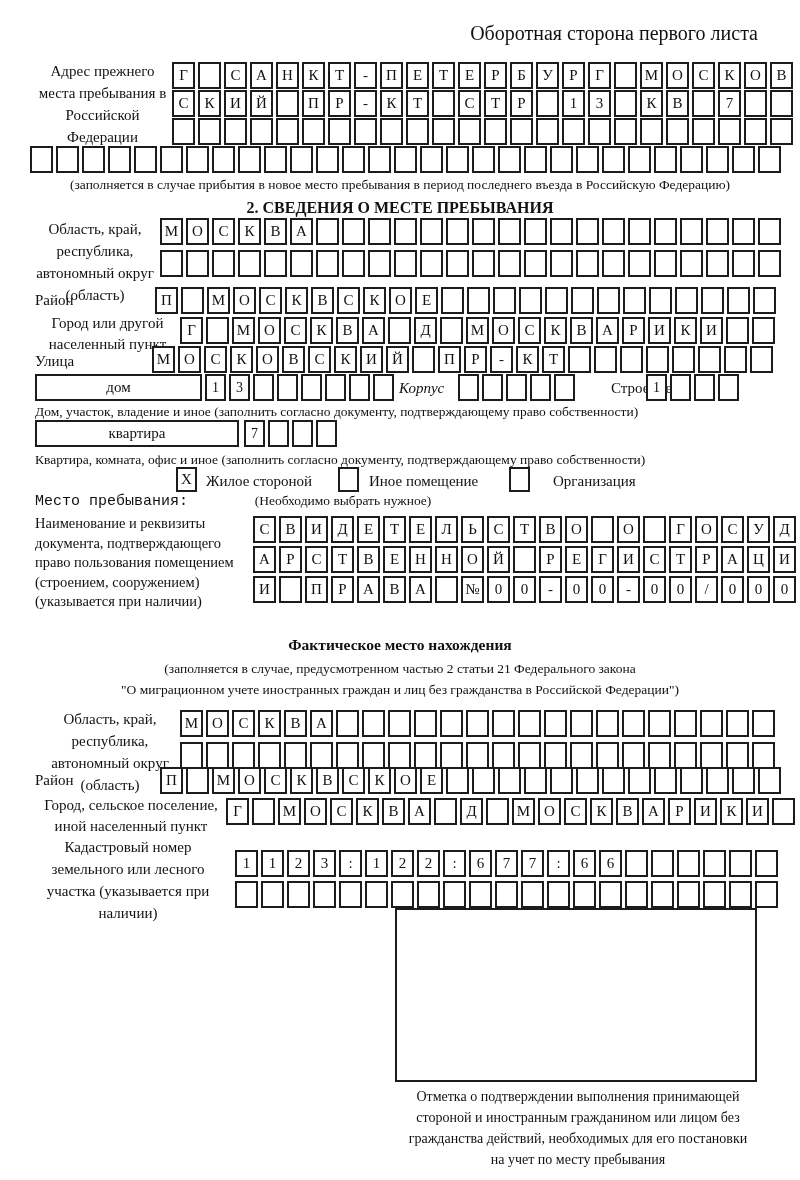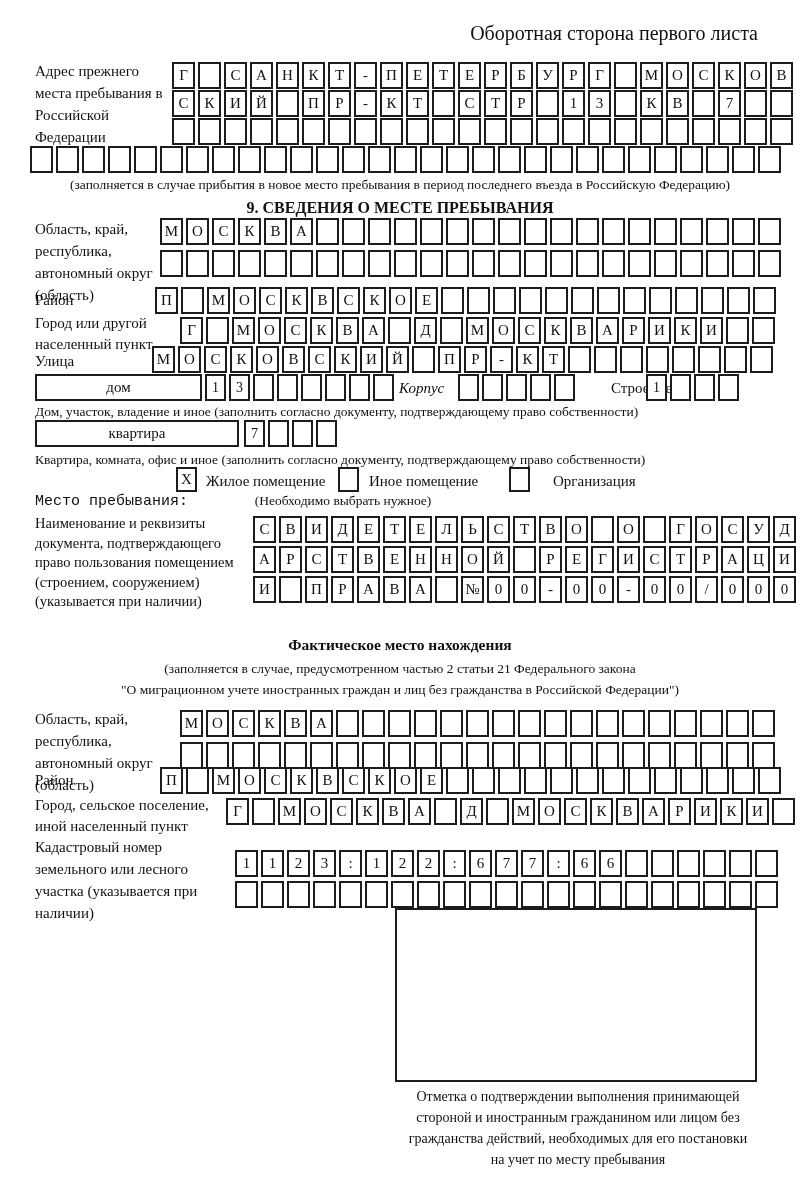--- a/index.html
+++ b/index.html
@@ -3,21 +3,21 @@
 <meta charset="utf-8">
 <style>
   * { margin:0; padding:0; box-sizing:border-box; }
   html,body { background:#ffffff; }
   body {
     width:800px; height:1180px; position:relative;
     font-family:"Liberation Serif","DejaVu Serif",serif;
     color:#111;
   }
   .abs { position:absolute; }
-  .lbl { font-size:15px; line-height:22px; }
+  .lbl { font-size:15px; line-height:22px;text-align:center; }
   .cap { font-size:13.5px;text-align:right; }
   .bold { font-weight:bold; }
   .center { text-align:center; }
   
   .cellrow { position:absolute; display:flex; gap:3px; }
   .cell {
     width:23px; height:27px; border:2px solid #1c1c1c; background:#fff;
     display:flex; align-items:center; justify-content:center;
     font-size:15px; line-height:1;
   }
@@ -197,21 +197,21 @@
     <span class="cell"></span>
     <span class="cell"></span>
     <span class="cell"></span>
     <span class="cell"></span>
     <span class="cell"></span>
     <span class="cell"></span>
     <span class="cell"></span>
   </div>
 <div class="abs cap center" id="s1-caption">(заполняется в случае прибытия в новое место пребывания в период последнего въезда в Российскую Федерацию)</div>
 
-<div class="abs bold center" id="s2-title">9. СВЕДЕНИЯ О МЕСТЕ ПРЕБЫВАНИЯ</div>
+<div class="abs bold center" id="s2-title">2. СВЕДЕНИЯ О МЕСТЕ ПРЕБЫВАНИЯ</div>
 
 <div class="abs lbl" id="s2-oblast-label">Область, край, республика, автономный округ (область)</div>
 <div class="cellrow" id="rowB1">
     <span class="cell">М</span>
     <span class="cell">О</span>
     <span class="cell">С</span>
     <span class="cell">К</span>
     <span class="cell">В</span>
     <span class="cell">А</span>
     <span class="cell"></span>
@@ -375,21 +375,21 @@
 <div class="cellrow small" id="kv-cells">
     <span class="cell">7</span>
     <span class="cell"></span>
     <span class="cell"></span>
     <span class="cell"></span>
   </div>
 <div class="abs cap" id="kv-caption">Квартира, комната, офис и иное (заполнить согласно документу, подтверждающему право собственности)</div>
 
 <div class="abs lbl" id="mesto-label">Место пребывания:</div>
 <span class="cb" id="cb1">X</span>
-<div class="abs lbl" id="opt1">Жилое помещение</div>
+<div class="abs lbl" id="opt1">Жилое стороной</div>
 <span class="cb" id="cb2"></span>
 <div class="abs lbl" id="opt2">Иное помещение</div>
 <span class="cb" id="cb3"></span>
 <div class="abs lbl" id="opt3">Организация</div>
 <div class="abs cap center" id="mesto-note">(Необходимо выбрать нужное)</div>
 
 <div class="abs" id="doc-label">Наименование и реквизиты документа, подтверждающего право пользования помещением (строением, сооружением) (указывается при наличии)</div>
 <div class="cellrow" id="rowDoc1">
     <span class="cell">С</span>
     <span class="cell">В</span>

